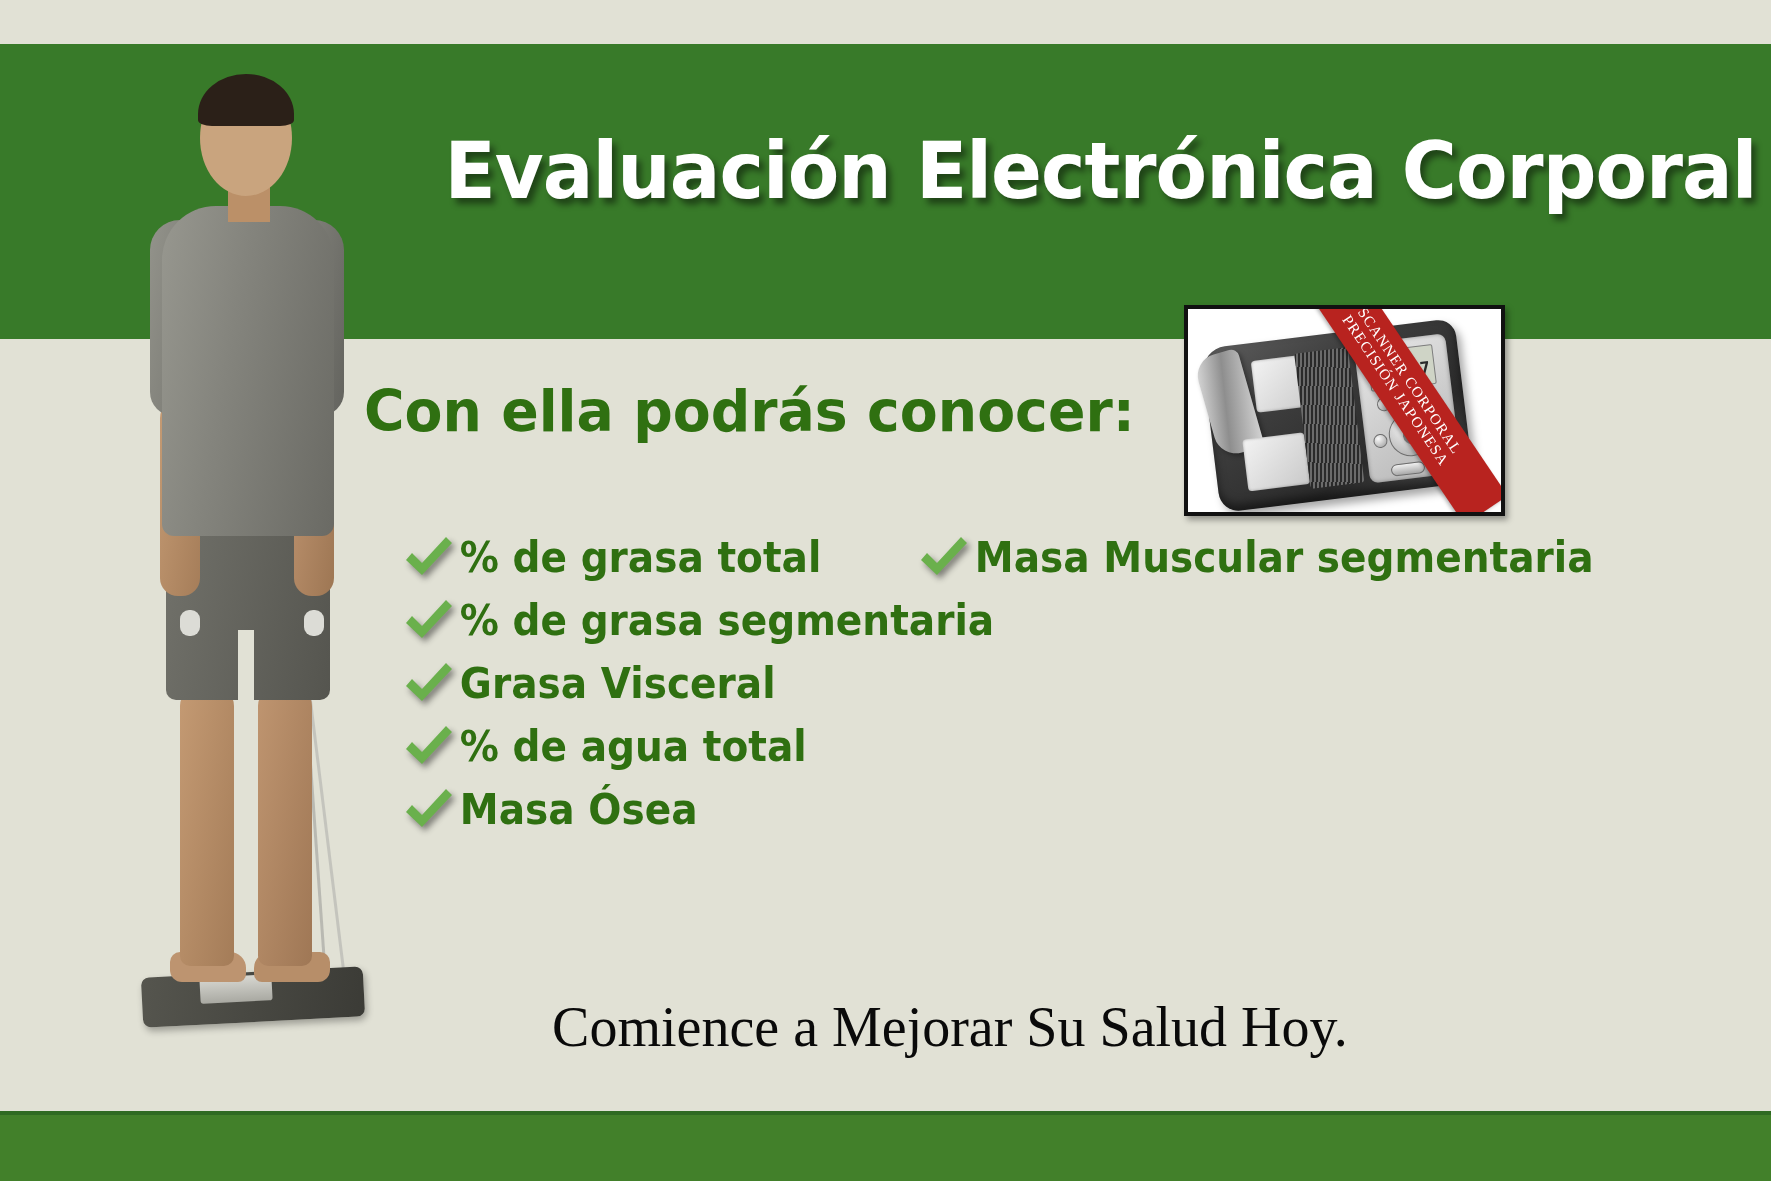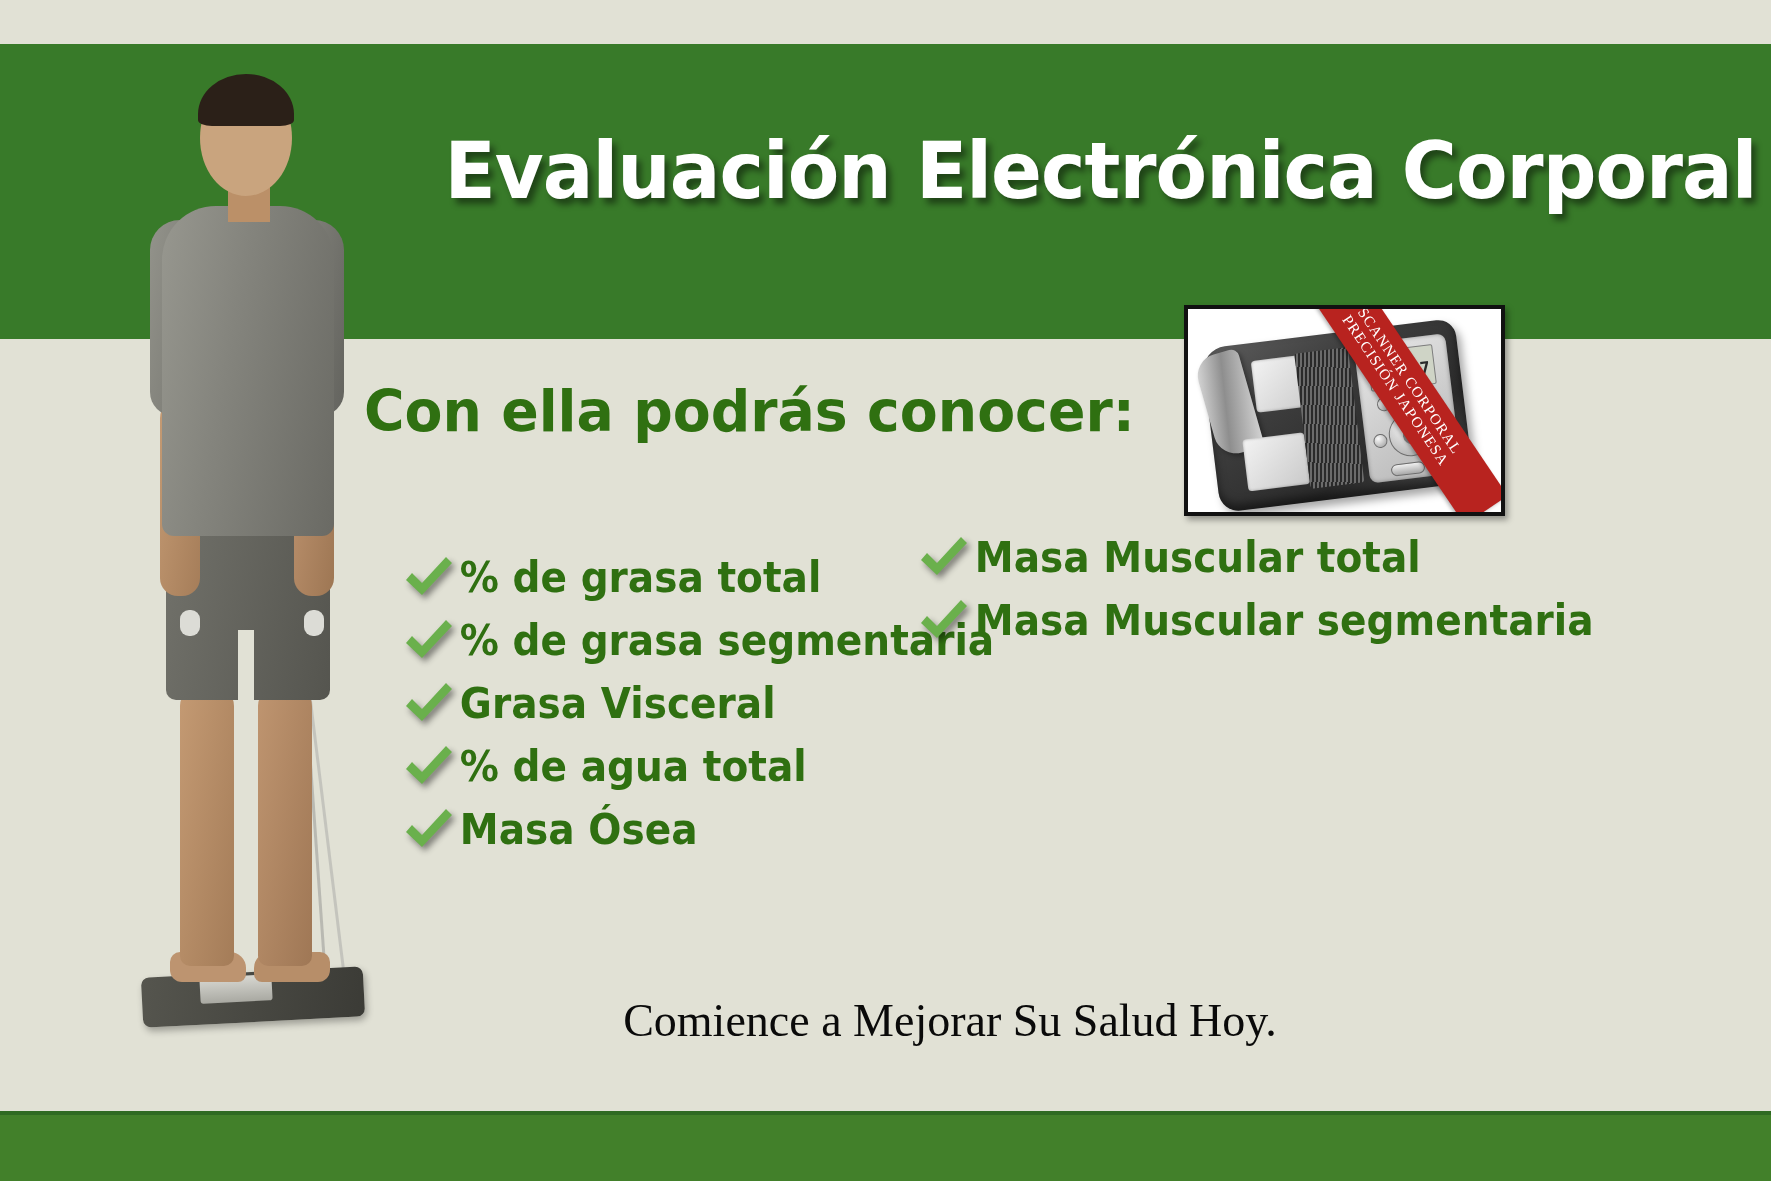--- a/index.html
+++ b/index.html
@@ -65,21 +65,21 @@
     transform:scaleX(0.97);
     transform-origin:left center;
   }
 
   
   .col {
     position:absolute;
     display:flex;
     flex-direction:column;
   }
-  .col-left  { left:400px; top:502px; width:525px; }
+  .col-left  { left:400px; top:482px; width:525px; }
   .col-right { left:915px; top:482px; width:640px; }
 
   .li {
     display:flex;
     align-items:center;
     height:63px;
     white-space:nowrap;
   }
   .li .label {
     color:#2f7011;
@@ -203,21 +203,21 @@
   }
 
   
   .footer-text {
     position:absolute;
     left:360px; top:948px;
     width:1180px;
     text-align:center;
     color:#0a0a0a;
     font-family:"Liberation Serif", serif;
-    font-size:46px;
+    font-size:56px;
     line-height:1.25;
     white-space:nowrap;
   }
   .footer-text .l2 { letter-spacing:-0.2px; }
 
   
   .person {
     position:absolute;
     left:82px; top:26px;
     width:300px; height:970px;
@@ -335,28 +335,20 @@
     </div>
   </div>
 
   <div class="col col-right">
     <div class="li">
       <span class="check">
         <svg viewBox="0 0 56 56">
             <path d="M6 30 L12 23 L22 33 L46 7 L52 13 L22 45 Z" fill="#6ab04c"></path>
           </svg>
       </span>
-      <span class="label">Masa Muscular total</span>
-    </div>
-    <div class="li">
-      <span class="check">
-        <svg viewBox="0 0 56 56">
-            <path d="M6 30 L12 23 L22 33 L46 7 L52 13 L22 45 Z" fill="#6ab04c"></path>
-          </svg>
-      </span>
       <span class="label">Masa Muscular segmentaria</span>
     </div>
   </div>
 
   <div class="device">
     <div class="scale-body">
       <div class="handle"></div>
       <div class="pad pad-a"></div>
       <div class="pad pad-b"></div>
       <div class="hatch"></div>

